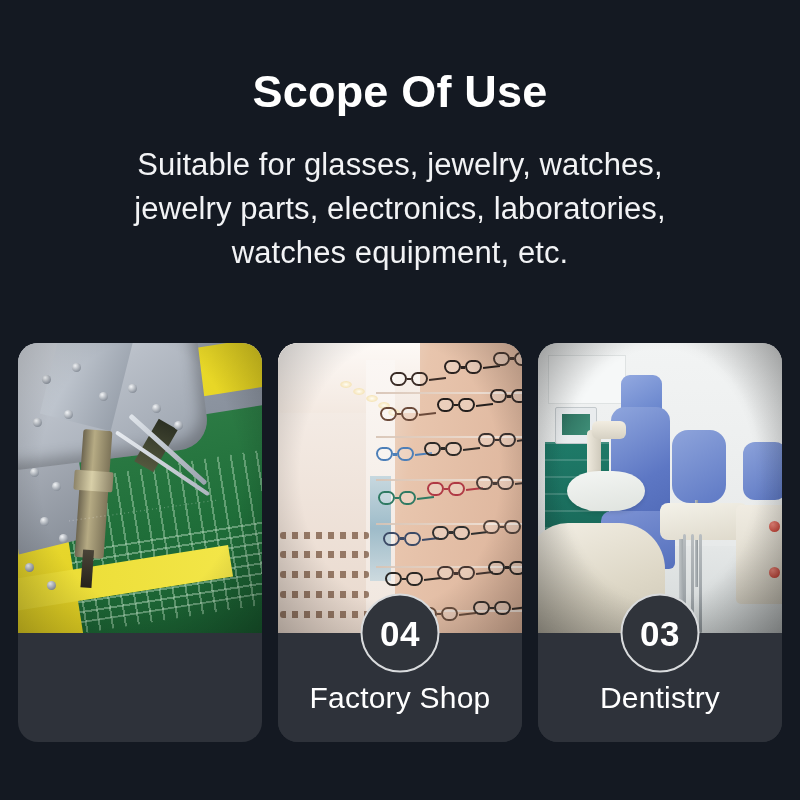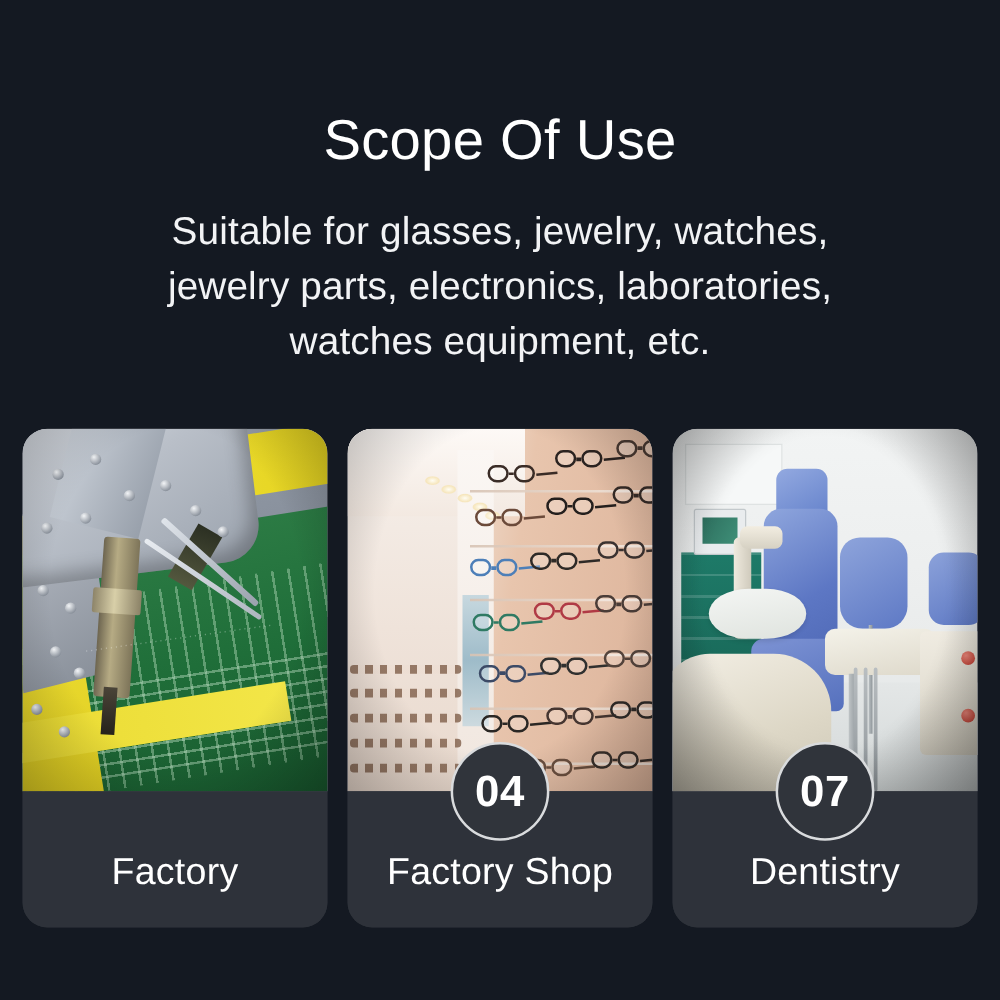--- a/index.html
+++ b/index.html
@@ -11,23 +11,23 @@
   }
   .page {
     position:relative;
     width:800px; height:800px;
     background:#141922;
   }
 
   
   .header { position:absolute; left:0; top:0; width:800px; text-align:center; }
   .title {
-    margin-top:88px;
+    margin-top:68px;
     font-size:45px;
-    font-weight:normal;
+    font-weight:bold;
     color:#ffffff;
     letter-spacing:0.2px;
     line-height:1.05;
     font-stretch:condensed;
   }
   .subtitle {
     margin-top:28px;
     font-size:31px;
     font-weight:400;
     color:#f2f3f5;
@@ -519,23 +519,20 @@
               <i style="left:14%;top:48%"></i>
             <i style="left:9%;top:60%"></i>
               <i style="left:17%;top:66%"></i>
             <i style="left:3%;top:76%"></i>
               <i style="left:12%;top:82%"></i>
           </div>
           <div class="f-wm">···············································</div>
           <div class="photo-vignette"></div>
         </div>
       </div>
-      <div class="panel">
-        <div class="caption">Factory</div>
-      </div>
     </div>
 
     <div class="card">
       <div class="photo">
         <div class="photo-inner">
           <div class="o-bg"></div>
           <div class="o-wallL"></div>
           <div class="o-ceil"></div>
           <div class="o-pillar"></div>
           <div class="o-lights">
@@ -725,18 +722,18 @@
               <i style="left:62%;top:62%"></i>
           </div>
           <div class="d-vignette"></div>
           <div class="photo-vignette"></div>
         </div>
       </div>
       <div class="panel">
         <div class="caption">Dentistry</div>
       </div>
       <div class="badge">
-        <span>07</span>
+        <span>03</span>
       </div>
     </div>
 
   </div>
 </div>
 
 </body></html>

